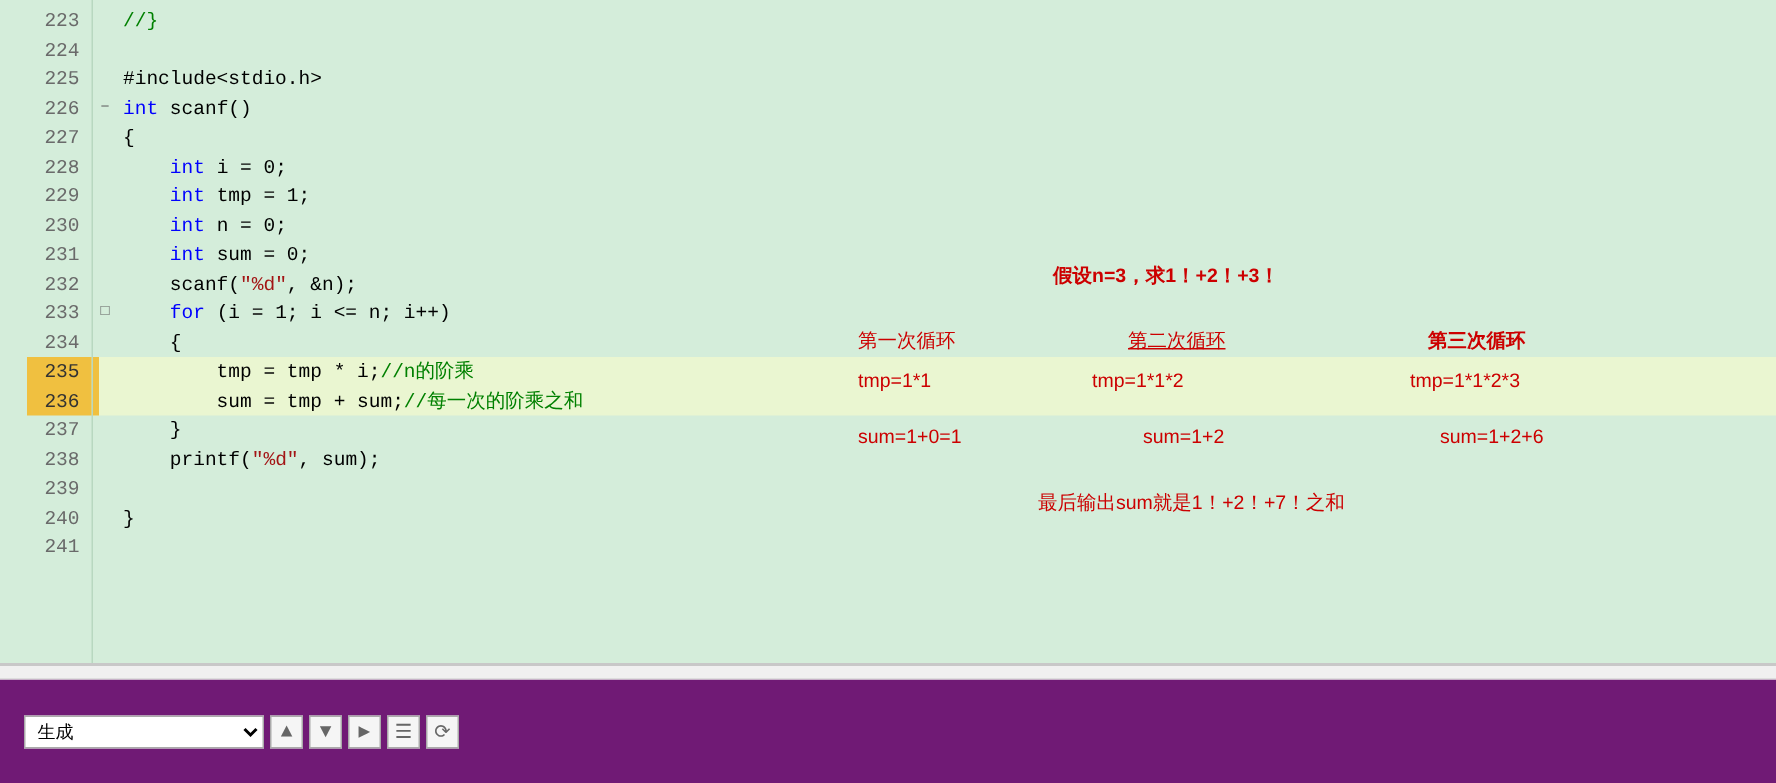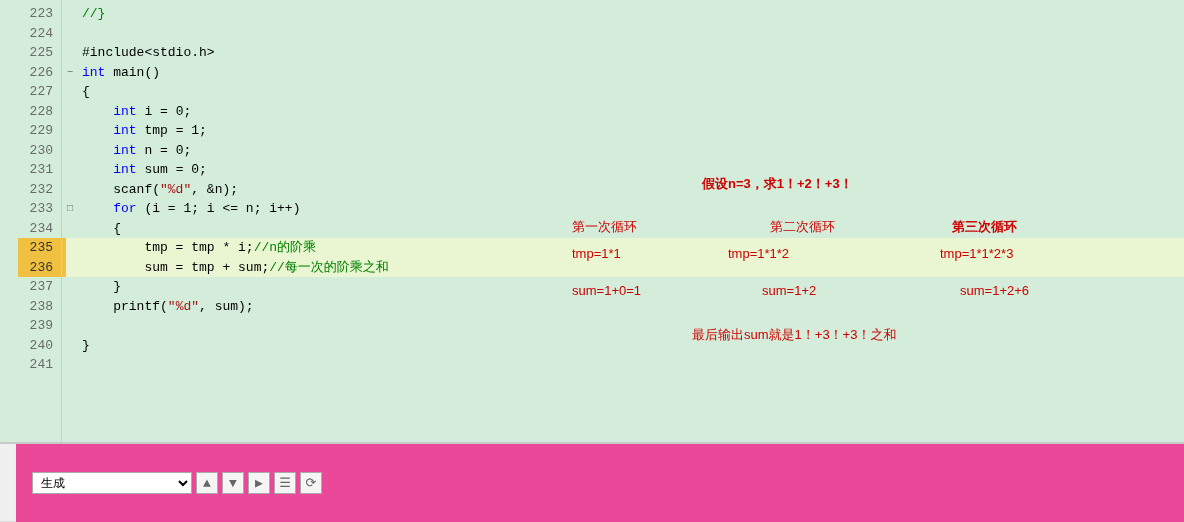--- a/index.html
+++ b/index.html
@@ -109,23 +109,24 @@
       position: absolute;
       color: #cc0000;
       font-size: 13px;
       font-family: 'SimHei', 'Microsoft YaHei', sans-serif;
       white-space: nowrap;
     }
 
     
     .bottom-panel {
       height: 80px;
-      background: #ec4899;
+      background: #701a75;
       border-top: 2px solid #c8c8c8;
       display: flex;
+      flex-direction: column;
     }
 
     .bottom-title {
       padding: 4px 8px;
       font-size: 13px;
       color: #333;
       background: #f0f0f0;
       border-bottom: 1px solid #ddd;
       font-family: 'Microsoft YaHei', sans-serif;
     }
@@ -218,21 +219,21 @@
           <span class="code-text"></span>
         </div>
         <div class="code-line">
           <div class="fold-gutter"></div>
           <span class="code-text"><span class="pp">#include&lt;stdio.h&gt;</span></span>
         </div>
         <div class="code-line">
           <div class="fold-gutter">
             <span class="fold-btn">−</span>
           </div>
-          <span class="code-text"><span class="kw">int </span><span class="fn">main()</span></span>
+          <span class="code-text"><span class="kw">int </span><span class="fn">scanf()</span></span>
         </div>
         <div class="code-line">
           <div class="fold-gutter"></div>
           <span class="code-text"><span class="pn">{</span></span>
         </div>
         <div class="code-line">
           <div class="fold-gutter"></div>
           <span class="code-text"><span class="kw">    int </span><span class="pn">i = 0;</span></span>
         </div>
         <div class="code-line">
@@ -284,29 +285,29 @@
           <span class="code-text"></span>
         </div>
         <div class="code-line">
           <div class="fold-gutter"></div>
           <span class="code-text"><span class="pn">}</span></span>
         </div>
       </div>
     <div class="annotation-layer" id="annotationLayer">
         <div class="ann-text" style="left: 640px; top: 175px; font-weight: bold;">假设n=3，求1！+2！+3！</div>
         <div class="ann-text" style="left: 510px; top: 218px;">第一次循环</div>
-        <div class="ann-text" style="left: 708px; top: 218px;">第二次循环</div>
+        <div class="ann-text" style="left: 690px; top: 218px; text-decoration: underline;">第二次循环</div>
         <div class="ann-text" style="left: 890px; top: 218px; font-weight: bold;">第三次循环</div>
         <div class="ann-text" style="left: 510px; top: 246px;">tmp=1*1</div>
         <div class="ann-text" style="left: 666px; top: 246px;">tmp=1*1*2</div>
         <div class="ann-text" style="left: 878px; top: 246px;">tmp=1*1*2*3</div>
         <div class="ann-text" style="left: 510px; top: 283px;">sum=1+0=1</div>
         <div class="ann-text" style="left: 700px; top: 283px;">sum=1+2</div>
         <div class="ann-text" style="left: 898px; top: 283px;">sum=1+2+6</div>
-        <div class="ann-text" style="left: 630px; top: 326px;">最后输出sum就是1！+3！+3！之和</div>
+        <div class="ann-text" style="left: 630px; top: 326px;">最后输出sum就是1！+2！+7！之和</div>
       </div>
   </div>
 </div>
 
 <div class="bottom-panel">
   <div class="bottom-title"></div>
   <div class="bottom-toolbar">
     <span class="bottom-label"></span>
     <select class="bottom-select">
       <option>生成</option>

